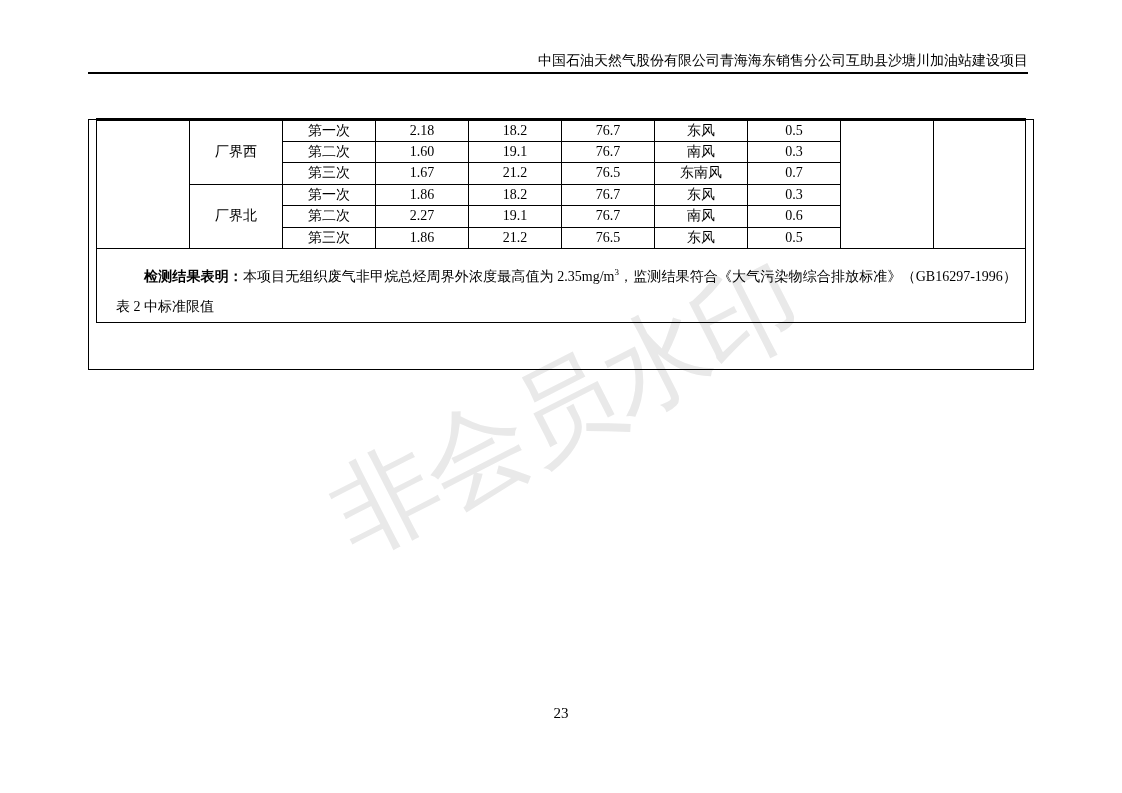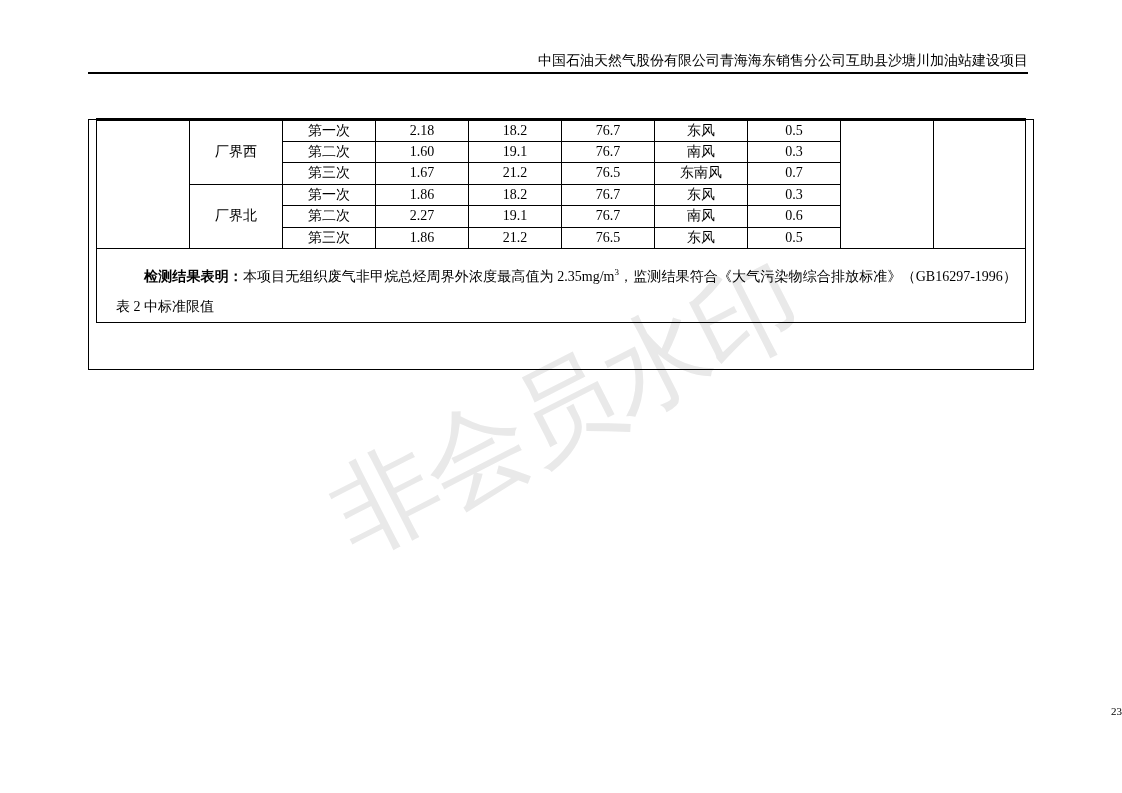--- a/index.html
+++ b/index.html
@@ -79,22 +79,22 @@
     text-indent: 2em;
     text-align: justify;
   }
   .summary-text .lbl { font-weight: bold; }
   .summary-text sup { font-size: 9px; }
 
   
   .page-number {
     position: absolute;
     left: 0; top: 705px; width: 1122px;
-    text-align: right;
-    font-size: 11px;
+    text-align: center;
+    font-size: 15px;
     z-index: 2;
   }
 </style>
 </head>
 <body>
 
 <div class="watermark">非会员水印</div>
 
 <div class="header-title">中国石油天然气股份有限公司青海海东销售分公司互助县沙塘川加油站建设项目</div>
 <div class="header-rule"></div>

